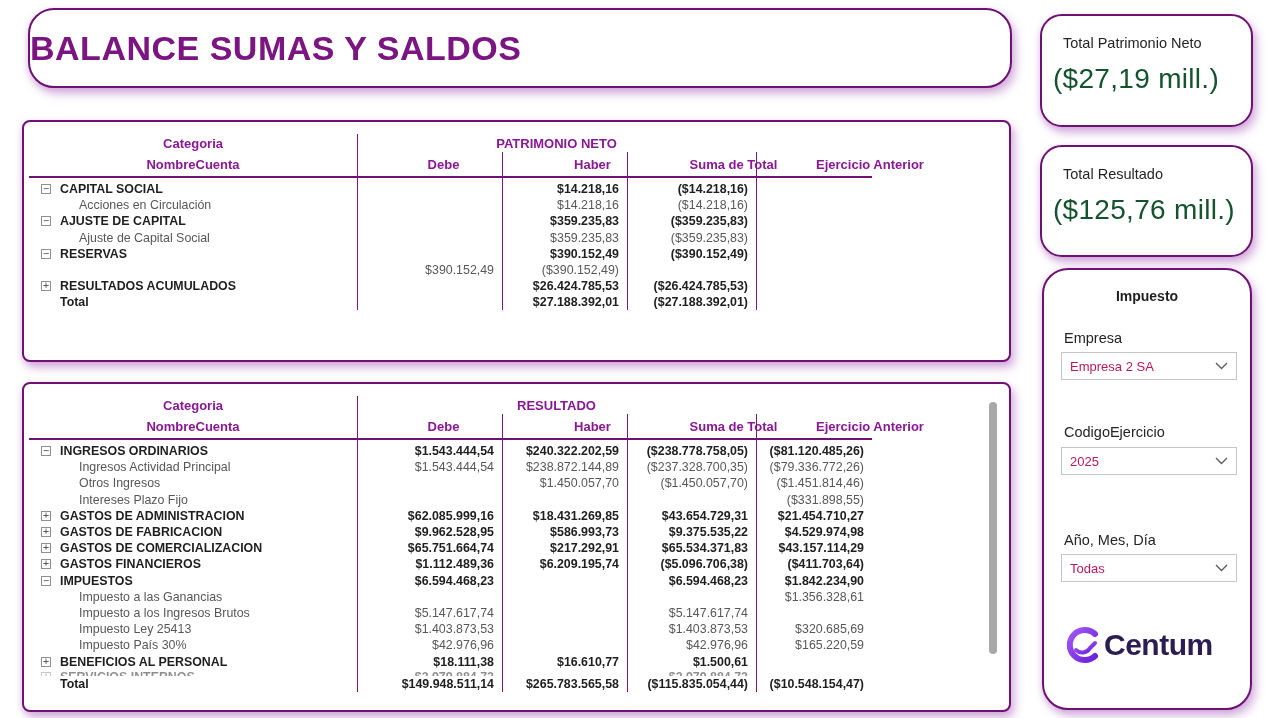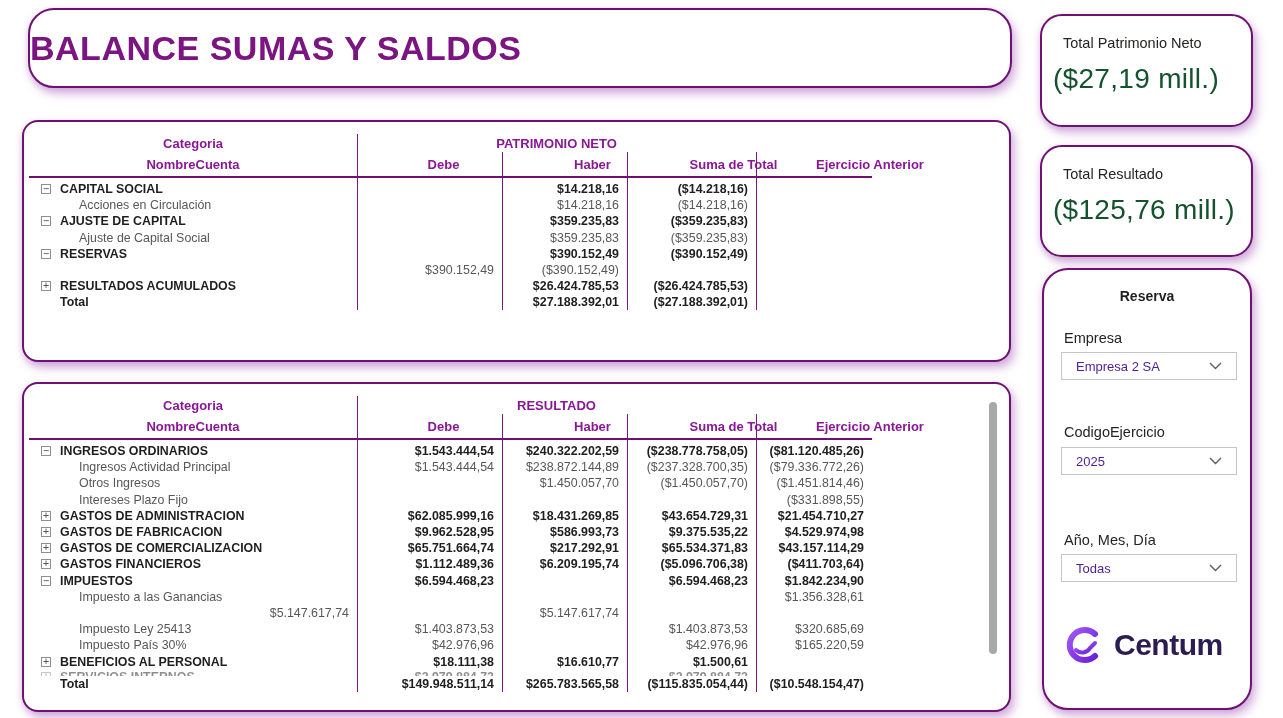--- a/index.html
+++ b/index.html
@@ -1,21 +1,21 @@
 <!DOCTYPE html>
 <html><head>
 <meta charset="utf-8">
 <style>
   * { margin:0; padding:0; box-sizing:border-box; }
   html,body { width:1283px; height:718px; background:#ffffff; overflow:hidden;
               font-family:"Liberation Sans", sans-serif; }
   body { position:relative; }
 
   .card { position:absolute; background:#fff; border:2.5px solid #6E1173;
-          border-radius:16px;
+          border-radius:8px;
           box-shadow:4px 6px 10px rgba(160,80,180,.40), -1px 2px 6px rgba(160,80,180,.22); }
 
   
   .title-card { left:28px; top:8px; width:984px; height:80px; border-radius:26px;
                 display:flex; align-items:center; }
   .title-card h1 { font-size:34px; font-weight:bold; color:#7B1581; letter-spacing:.5px; }
 
   
   #tcard0 { left:22px; top:120px; width:989px; height:242px; }
   #tcard1 { left:22px; top:382px; width:989px; height:330px; }
@@ -63,27 +63,27 @@
   .kpi-label { margin:19px 0 0 21px; font-size:14.5px; color:#252423; }
   .kpi-value { margin:12px 0 0 11px; font-size:28px; color:#14532d; letter-spacing:.3px; }
 
   
   #filters { left:1042px; top:268px; width:210px; height:442px; border-radius:26px; }
   .f-title { position:absolute; top:18px; width:100%; text-align:center;
              font-size:14px; font-weight:bold; color:#1f1f1f; }
   .f-label { position:absolute; left:20px; font-size:14.5px; color:#252423; }
   .dropdown { position:absolute; left:17px; width:176px; height:28px; background:#fff;
               border:1px solid #C8C6C4; display:flex; align-items:center;
-              justify-content:space-between; padding:0 14px; font-size:13px;
-              color:#4c1d95; cursor:pointer; }
+              justify-content:space-between; padding:0 8px; font-size:13px;
+              color:#be185d; cursor:pointer; }
   .lab-empresa { top:60px; }  .dd-empresa { top:82px; }
   .lab-codigo  { top:154px; } .dd-codigo  { top:177px; }
   .lab-fecha   { top:262px; } .dd-fecha   { top:284px; }
 
-  .logo { position:absolute; left:18px; top:354px; display:flex; align-items:center; gap:10px; }
+  .logo { position:absolute; left:18px; top:354px; display:flex; align-items:center; }
   .logo-text { font-size:30px; font-weight:bold; color:#2B1D52; letter-spacing:-.5px; }
 </style>
 </head>
 <body>
 
 <div class="card title-card">
   <h1>BALANCE SUMAS Y SALDOS</h1>
 </div>
 
 <div class="card" id="tcard0">
@@ -286,20 +286,23 @@
       <div class="m-grid m-row detail">
         <div class="lbl">
           <span>Impuesto a las Ganancias</span>
         </div>
         <div class="val"></div>
         <div class="val"></div>
         <div class="val"></div>
         <div class="val">$1.356.328,61</div>
       </div>
       <div class="m-grid m-row detail">
+        <div class="lbl">
+          <span>Impuesto a los Ingresos Brutos</span>
+        </div>
         <div class="val">$5.147.617,74</div>
         <div class="val"></div>
         <div class="val">$5.147.617,74</div>
         <div class="val"></div>
       </div>
       <div class="m-grid m-row detail">
         <div class="lbl">
           <span>Impuesto Ley 25413</span>
         </div>
         <div class="val">$1.403.873,53</div>
@@ -356,21 +359,21 @@
 <div class="card" id="kpi0">
   <div class="kpi-label">Total Patrimonio Neto</div>
   <div class="kpi-value">($27,19 mill.)</div>
 </div>
 <div class="card" id="kpi1">
   <div class="kpi-label">Total Resultado</div>
   <div class="kpi-value">($125,76 mill.)</div>
 </div>
 
 <div class="card" id="filters">
-  <div class="f-title">Reserva</div>
+  <div class="f-title">Impuesto</div>
 
   <div class="f-label lab-empresa">Empresa</div>
   <div class="dropdown dd-empresa">
     <span>Empresa 2 SA</span>
     <svg width="13" height="8" viewBox="0 0 13 8">
         <path d="M1 1 L6.5 6.5 L12 1" stroke="#605E5C" stroke-width="1.4" fill="none"></path>
       </svg>
   </div>
 
   <div class="f-label lab-codigo">CodigoEjercicio</div>

